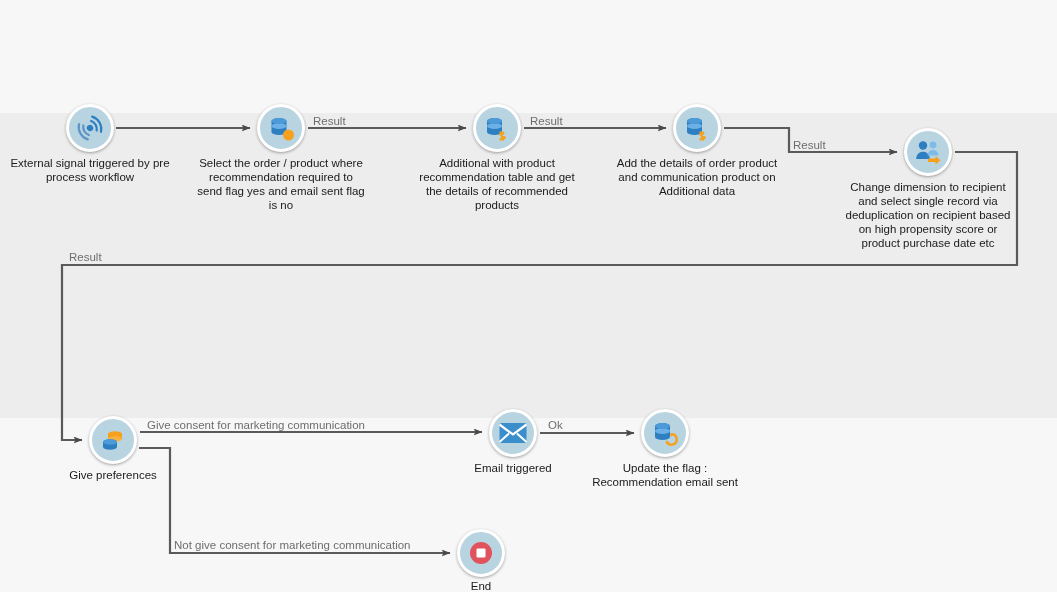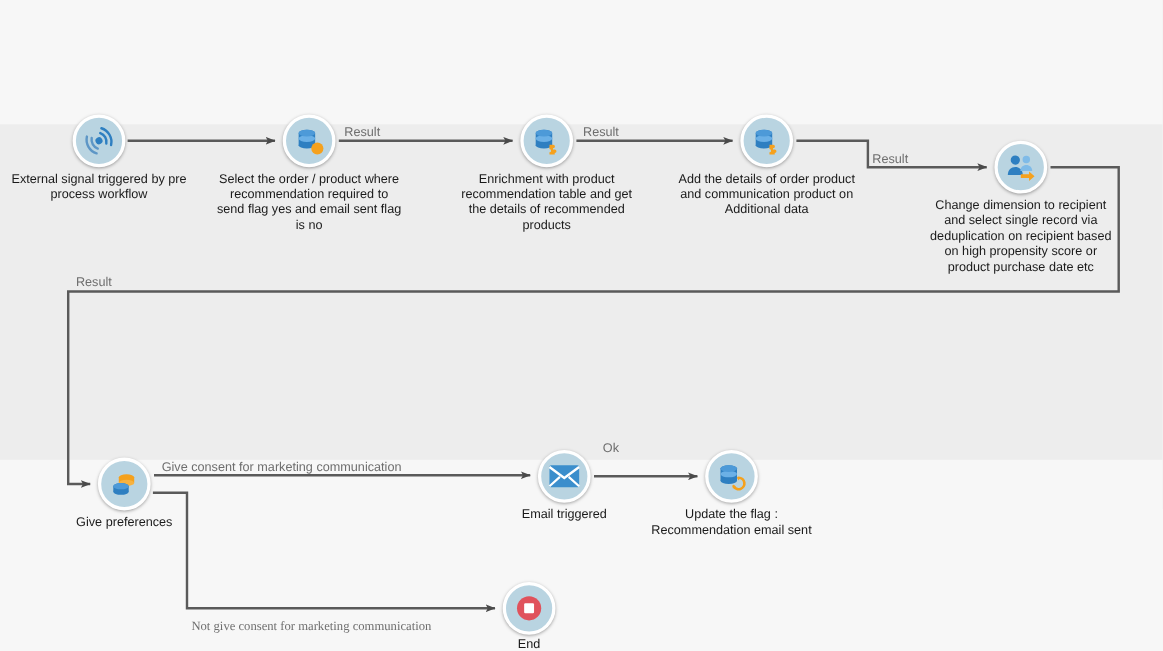--- a/index.html
+++ b/index.html
@@ -76,22 +76,22 @@
       <path d="M540,433 L634,433" marker-end="url(#arrowhead)"></path>
       <path d="M139,448 L170,448 L170,553 L450,553" marker-end="url(#arrowhead)"></path>
     </g>
   </svg>
 
   <div class="edge-label" style="left: 313px; top: 115px; color: rgb(110, 110, 110);">Result</div>
   <div class="edge-label" style="left: 530px; top: 115px; color: rgb(110, 110, 110);">Result</div>
   <div class="edge-label" style="left: 793px; top: 139px; color: rgb(110, 110, 110);">Result</div>
   <div class="edge-label" style="left: 69px; top: 251px; color: rgb(110, 110, 110);">Result</div>
   <div class="edge-label" style="left: 147px; top: 419px; color: rgb(110, 110, 110);">Give consent for marketing communication</div>
-  <div class="edge-label" style="left: 548px; top: 402px; color: rgb(110, 110, 110);">Ok</div>
-  <div class="edge-label" style="left: 174px; top: 564px; color: rgb(110, 110, 110); font-family: Liberation Serif, serif;">Not give consent for marketing communication</div>
+  <div class="edge-label" style="left: 548px; top: 419px; color: rgb(110, 110, 110);">Ok</div>
+  <div class="edge-label" style="left: 174px; top: 539px; color: rgb(110, 110, 110);">Not give consent for marketing communication</div>
 
   <div class="node" id="node-0" style="left: 90px; top: 128px;">
     <div class="circle" style="background: rgb(185, 212, 225);">
       <svg width="30" height="30" viewBox="0 0 30 30">
         <g transform="rotate(-30 15 15)">
           <circle cx="15" cy="15" r="3.2" fill="#2e7fc1"></circle>
           <path d="M19.5,9.5 A8.5,8.5 0 0 1 19.5,20.5" stroke="#2e7fc1" stroke-width="2.2" fill="none" stroke-linecap="round"></path>
           <path d="M22.6,6.2 A13,13 0 0 1 22.6,23.8" stroke="#2e7fc1" stroke-width="2.2" fill="none" stroke-linecap="round"></path>
           <path d="M10.5,20.5 A8.5,8.5 0 0 1 10.5,9.5" stroke="#5d96c6" stroke-width="2.2" fill="none" stroke-linecap="round"></path>
           <path d="M7.4,23.8 A13,13 0 0 1 7.4,6.2" stroke="#5d96c6" stroke-width="2.2" fill="none" stroke-linecap="round"></path>
@@ -127,21 +127,21 @@
         <g>
           <ellipse cx="12.5" cy="8" rx="7.5" ry="3" fill="#2e7fc1"></ellipse>
           <rect x="5" y="8" width="15" height="11" fill="#2e7fc1"></rect>
           <ellipse cx="12.5" cy="13" rx="7.5" ry="3" fill="#6bb0e6"></ellipse>
           <ellipse cx="12.5" cy="19" rx="7.5" ry="3" fill="#2e7fc1"></ellipse>
           <ellipse cx="12.5" cy="8" rx="7.5" ry="3" fill="#4d9ad8"></ellipse>
         </g>
         <path d="M17.5,18.5 h3.4 a1.6,1.6 0 1 1 0,3.2 h-0.2 v1.2 h1.6 a1.6,1.6 0 1 1 0,3.2 v1.4 h-4.8 v-2.0 a1.5,1.5 0 1 0 0,-3.0 z" fill="#f5a11d"></path>
       </svg>
     </div>
-    <div class="label w190">Enrichment with product
+    <div class="label w190">Additional with product
 recommendation table and get
 the details of recommended
 products</div>
   </div>
 
   <div class="node" id="node-3" style="left: 697px; top: 128px;">
     <div class="circle" style="background: rgb(185, 212, 225);">
       <svg width="30" height="30" viewBox="0 0 30 30">
         <g>
           <ellipse cx="12.5" cy="8" rx="7.5" ry="3" fill="#2e7fc1"></ellipse>

